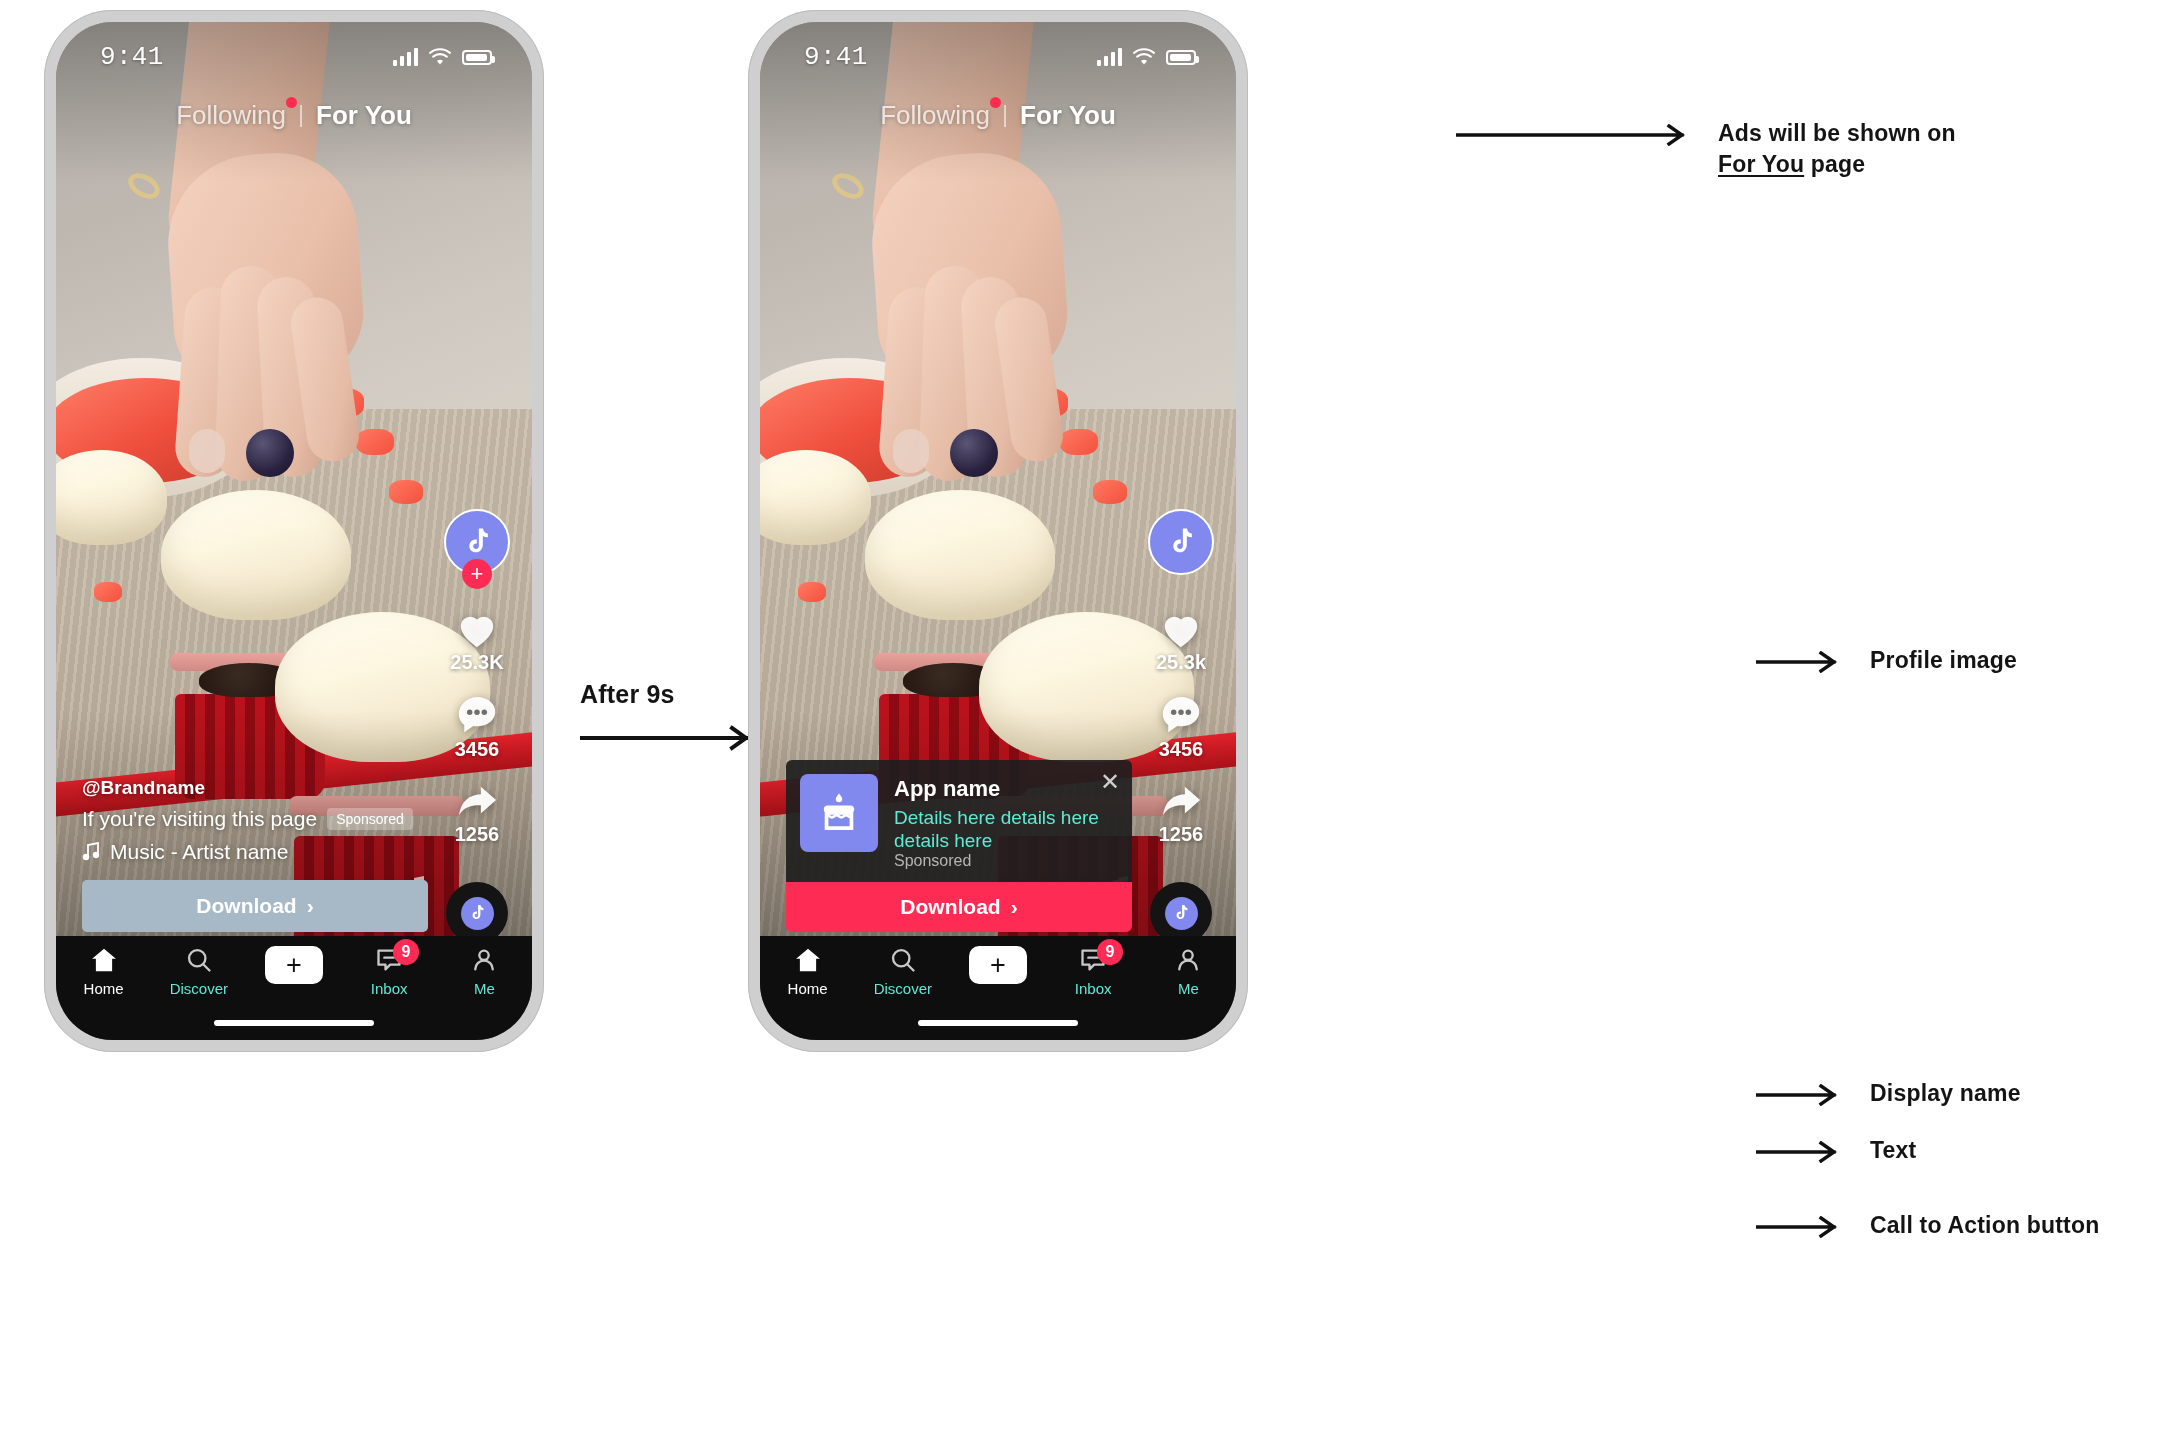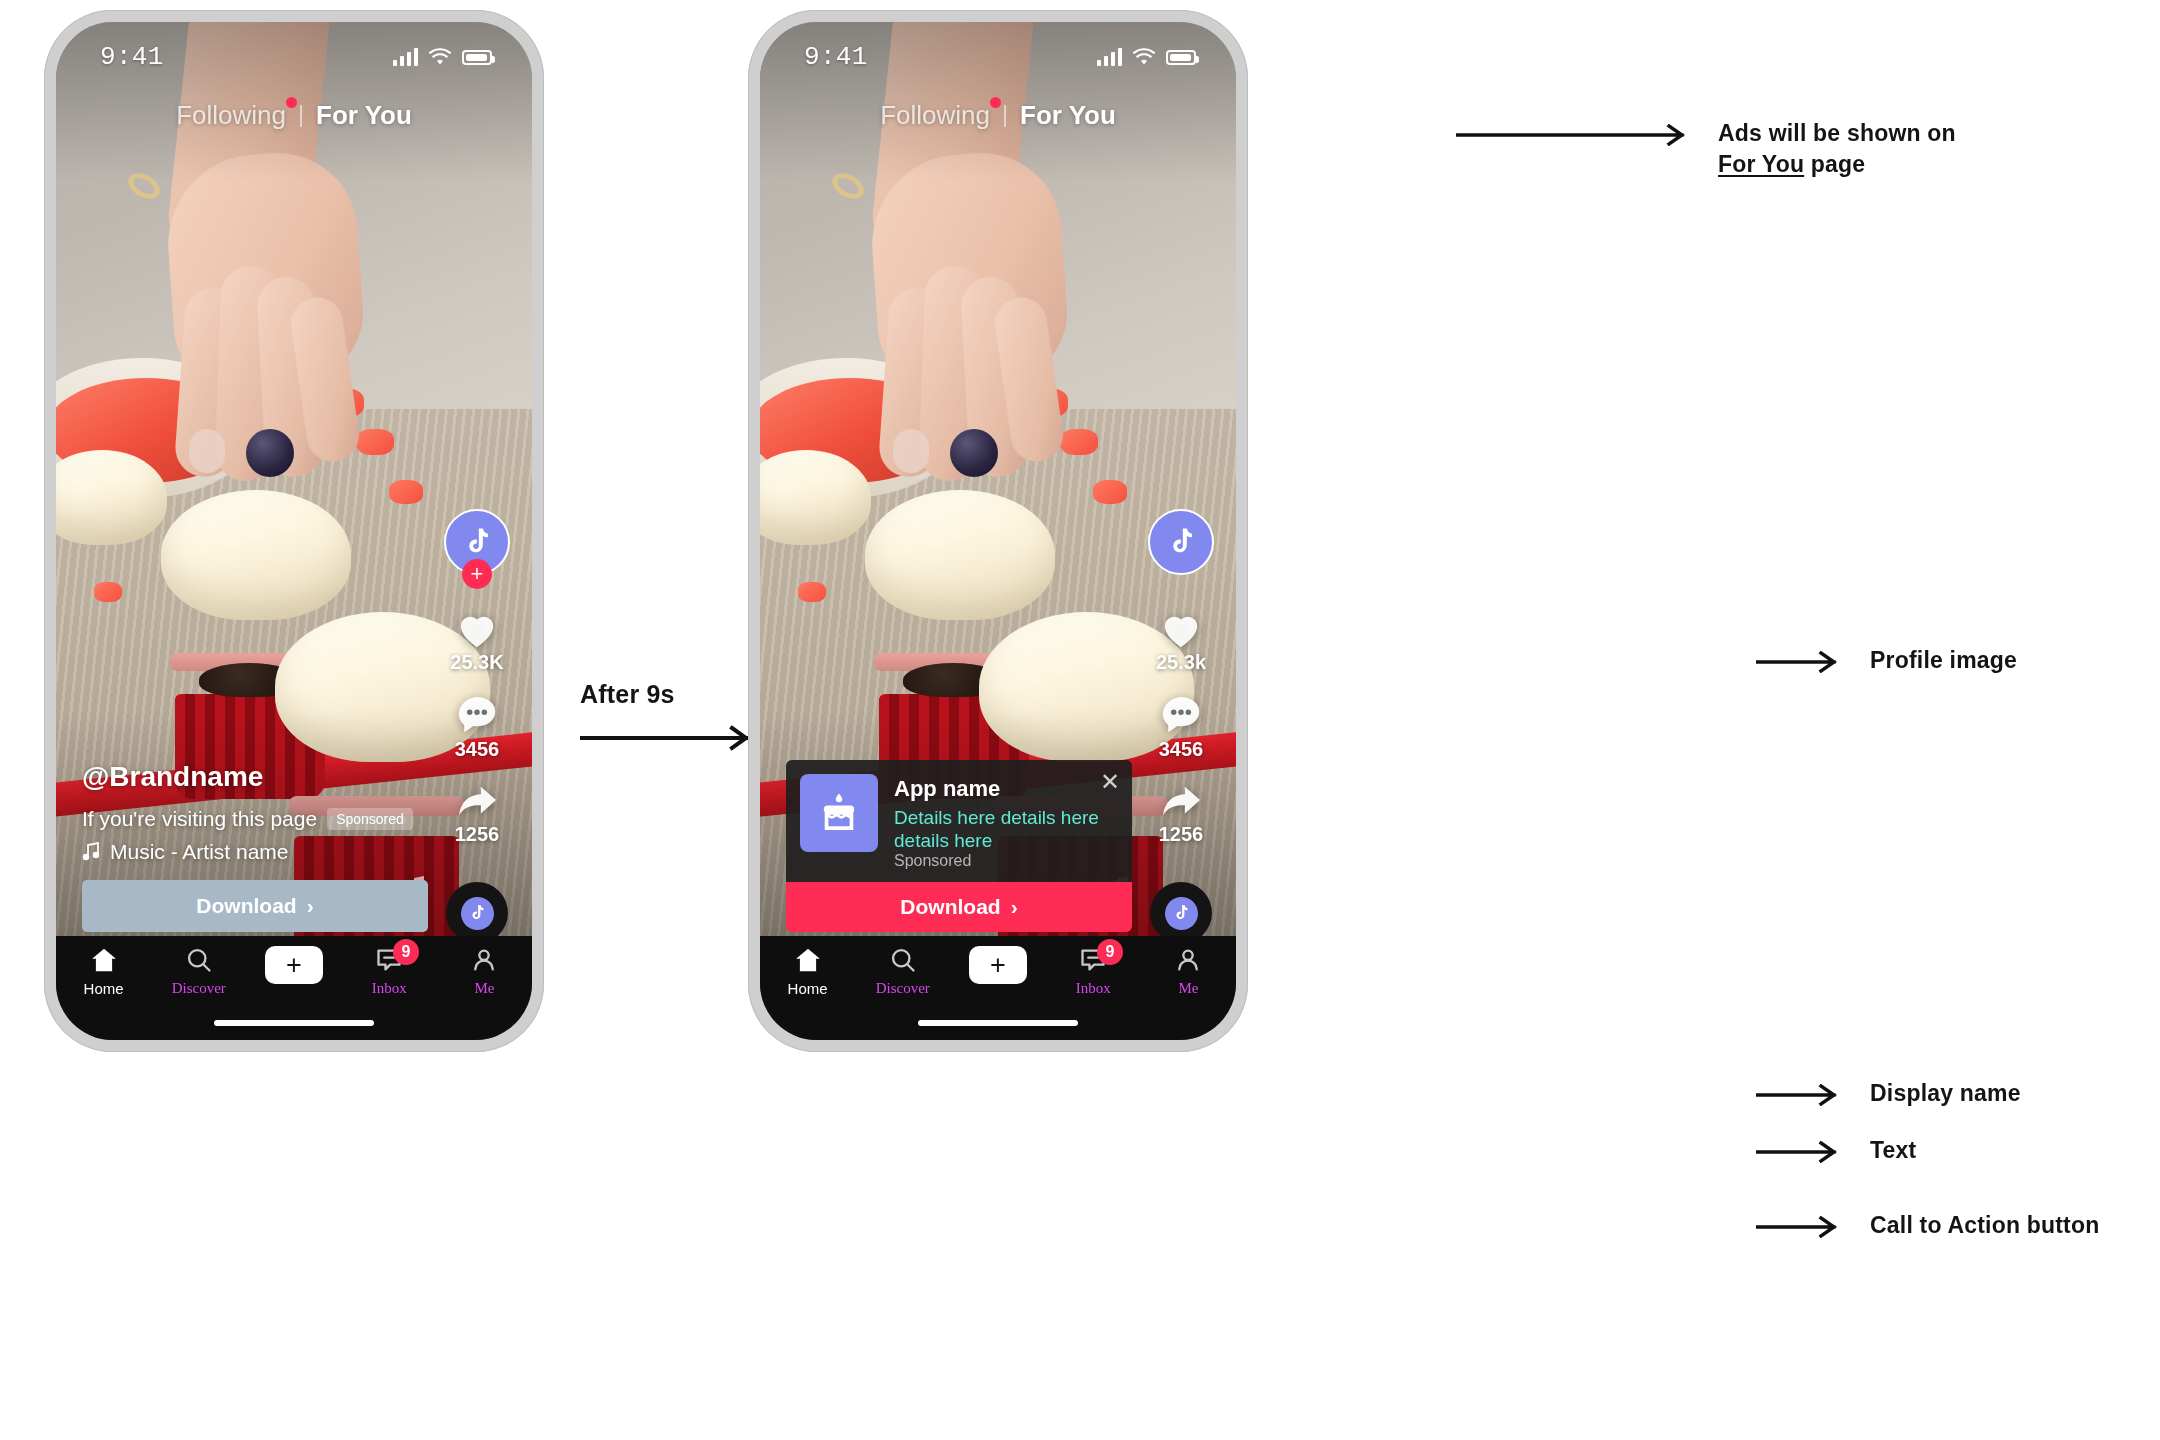--- a/index.html
+++ b/index.html
@@ -188,21 +188,21 @@
     background: radial-gradient(circle at 50% 50%, #2a2a2a 0 34%, #141414 34% 100%);
     display:flex;align-items:center;justify-content:center;
   }
   .disc-core { width:33px;height:33px;border-radius:50%;background:#8189ee;
                display:flex;align-items:center;justify-content:center;}
   .notes { position:absolute; right: 96px; bottom: 108px; color:#fff; opacity:.9;
            filter: drop-shadow(0 1px 3px rgba(0,0,0,.4)); }
 
   
   .caption { position:absolute; left: 26px; bottom: 176px; width: 330px; color:#fff; }
-  .cap-user { font-size:28px; font-weight:700; text-shadow:0 1px 5px rgba(0,0,0,.45); margin-bottom:14px; }
+  .cap-user { font-size:19px; font-weight:700; text-shadow:0 1px 5px rgba(0,0,0,.45); margin-bottom:8px; }
   .cap-line { display:flex; align-items:center; gap:10px; margin-bottom:9px; }
   .cap-text { font-size:21px; font-weight:400; text-shadow:0 1px 5px rgba(0,0,0,.45); white-space:nowrap; }
   .cap-badge {
     font-size:14px; padding: 3px 9px; border-radius:4px;
     background: rgba(255,255,255,.28); color:#fff; white-space:nowrap;
   }
   .cap-music { display:flex; align-items:center; gap:10px; font-size:21px;
                text-shadow:0 1px 5px rgba(0,0,0,.45); }
 
   .dl-plain {
@@ -237,21 +237,21 @@
   }
 
   
   .navbar {
     position:absolute; left:0; bottom:0; width:100%; height: 104px;
     background:#0e0e0e; display:flex; align-items:flex-start; padding-top: 10px;
   }
   .nav-item { flex:1 1 0; display:flex; flex-direction:column; align-items:center; gap:6px;
               color:#fff; position:relative; }
   .nav-label { font-size:15px; }
-  .nav-label.dim { color:#d946ef;font-family:Liberation Serif, serif; }
+  .nav-label.dim { color:#5eead4; }
   .create {
     width:58px;height:38px;border-radius:10px;background:#fff;position:relative;
     display:flex;align-items:center;justify-content:center;
   }
   .create::before{content:"";position:absolute;left:-5px;top:0;width:20px;height:38px;
     border-radius:10px 0 0 10px;background:#25f4ee;z-index:-1;}
   .create::after{content:"";position:absolute;right:-5px;top:0;width:20px;height:38px;
     border-radius:0 10px 10px 0;background:#fe2c55;z-index:-1;}
   .create span{color:#111;font-size:27px;line-height:1;font-weight:400;}
   .nav-badge {

